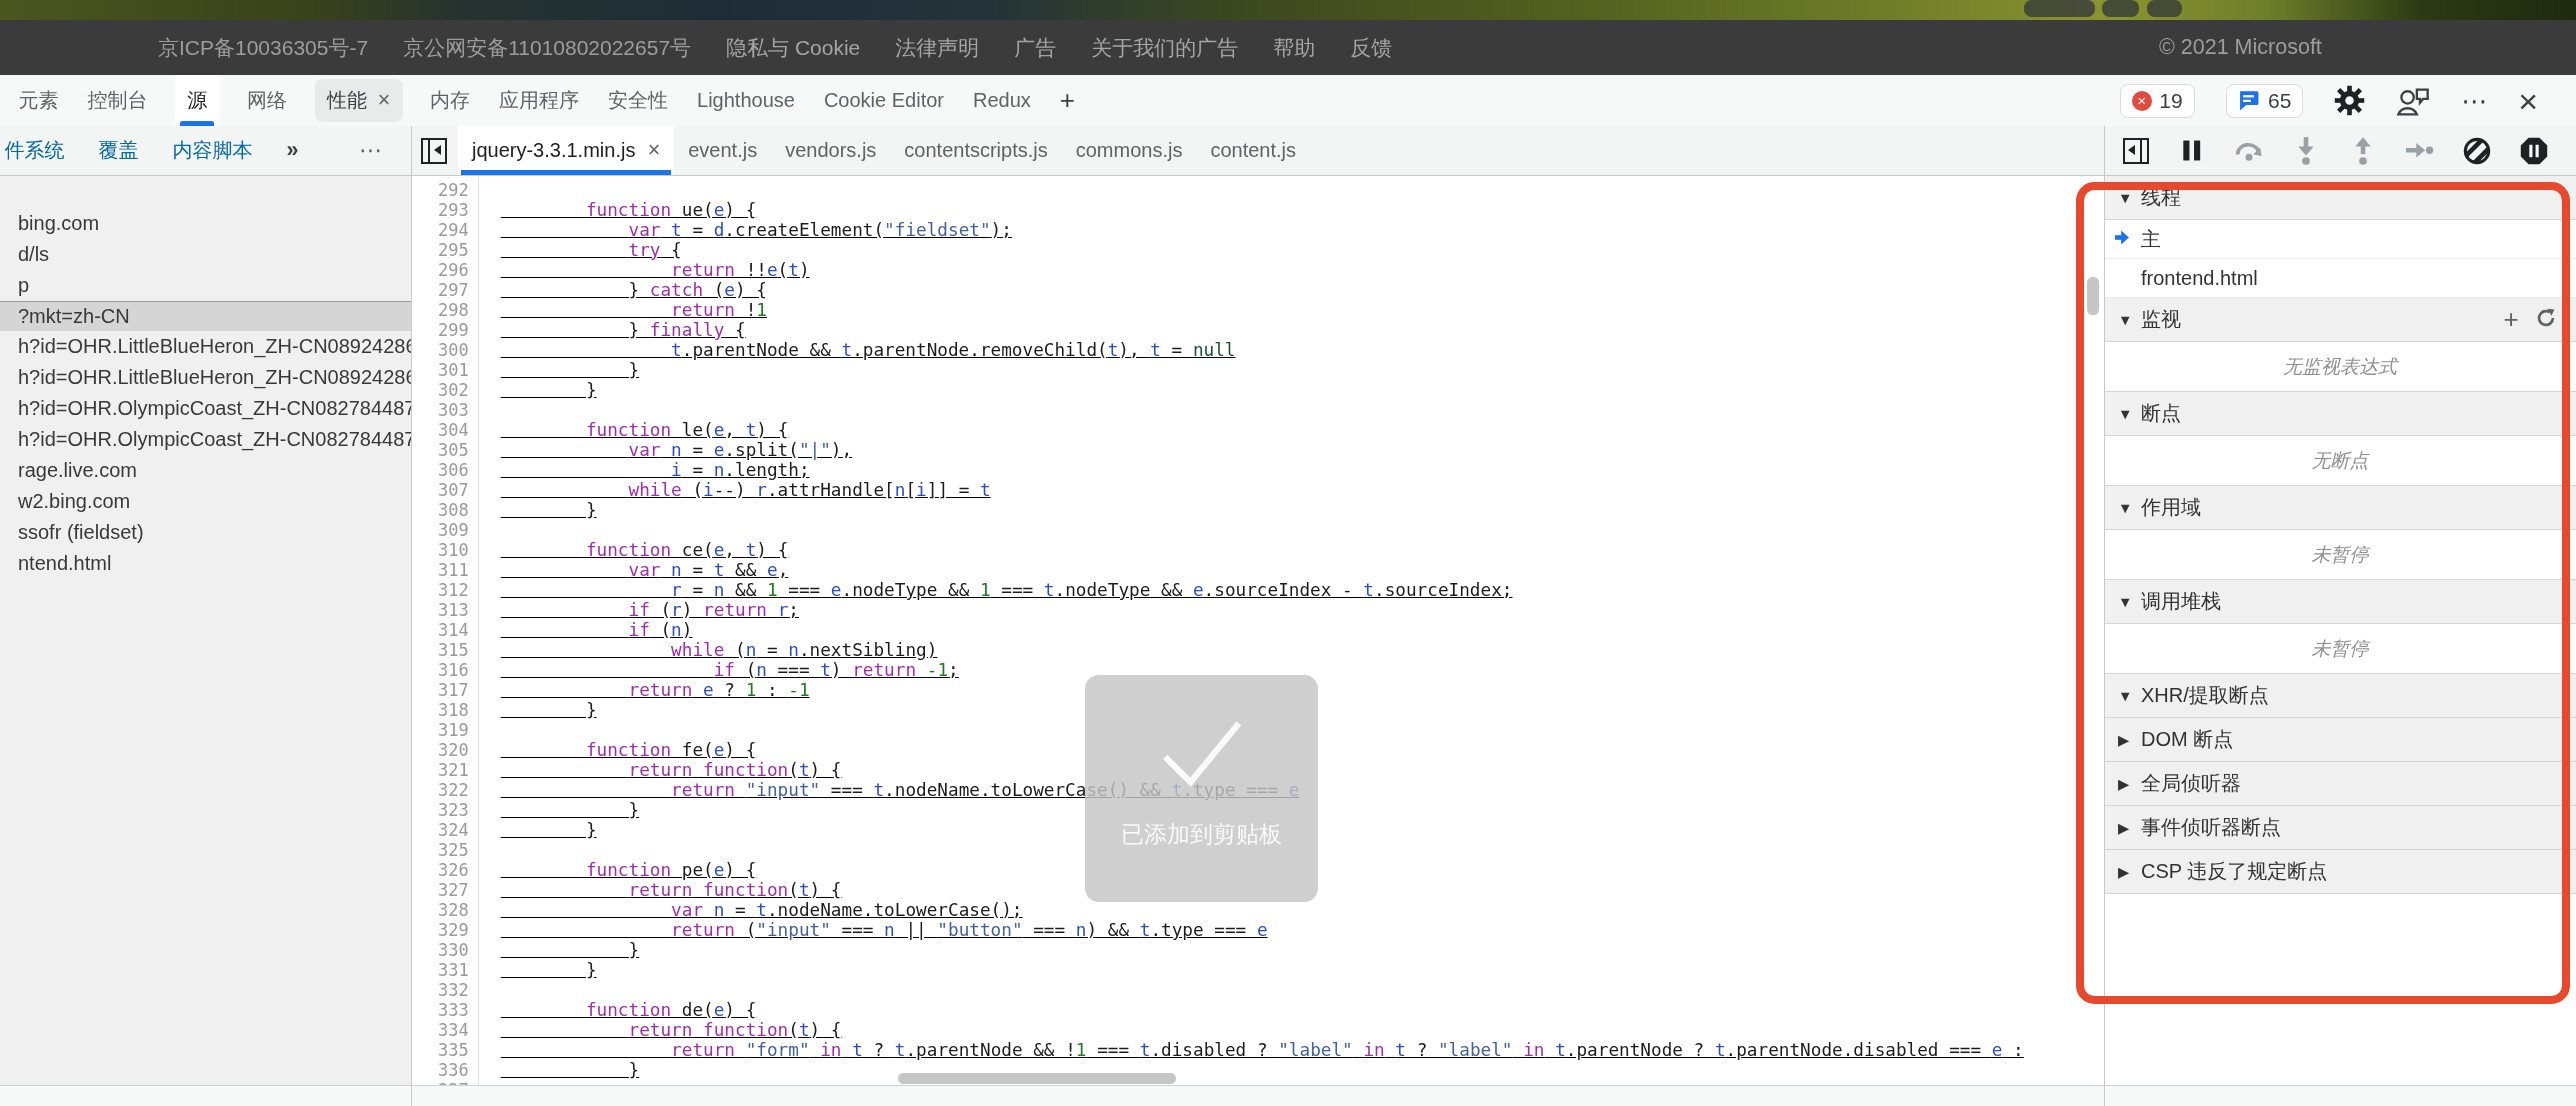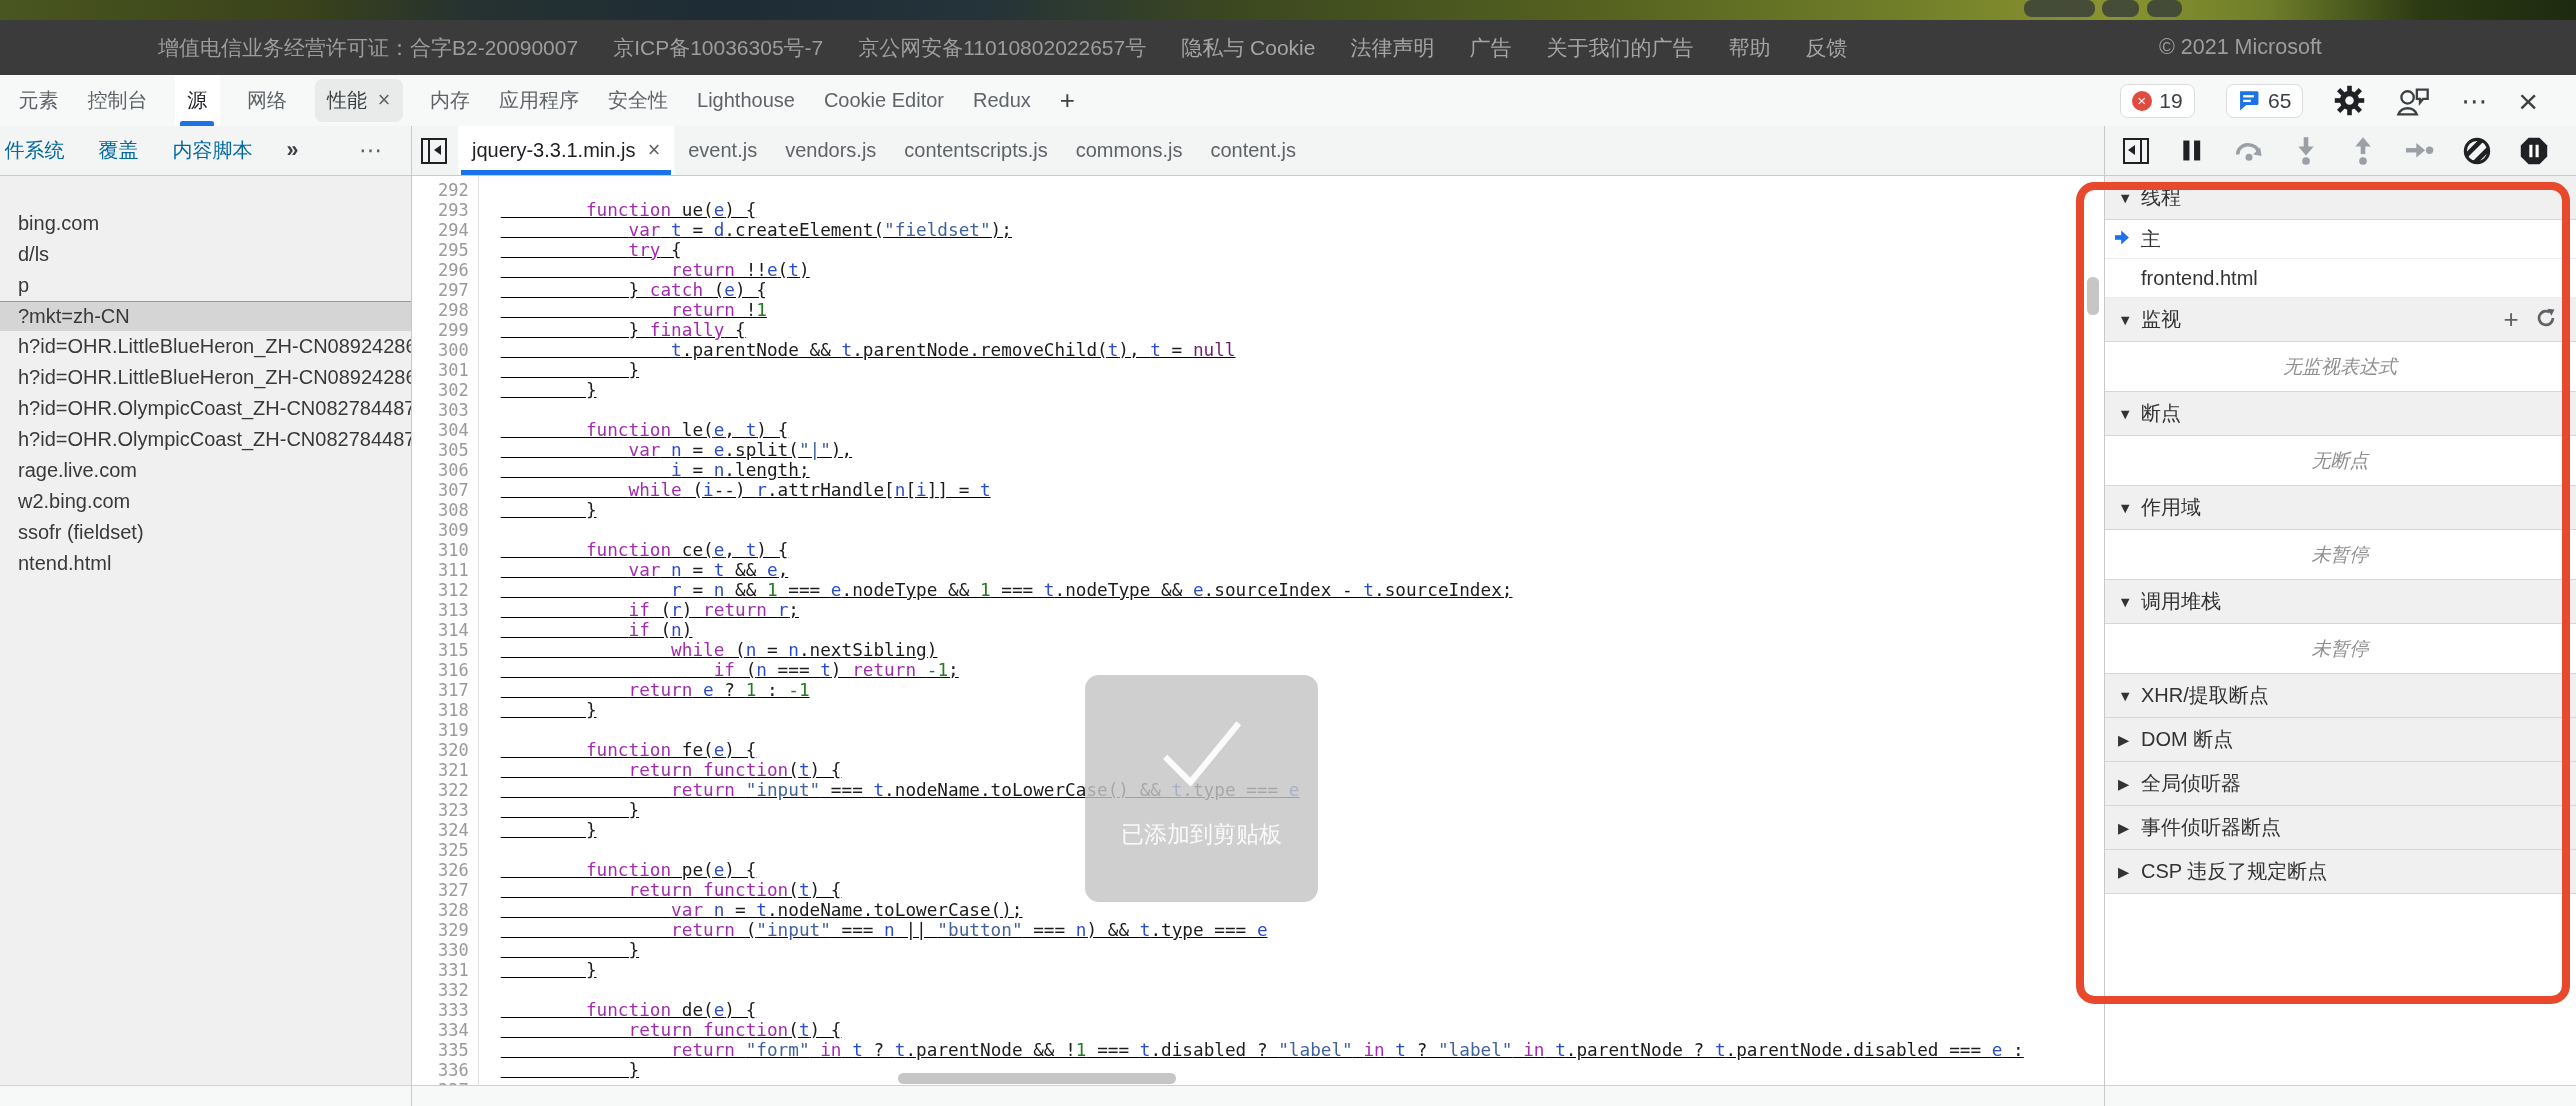--- a/index.html
+++ b/index.html
@@ -64,21 +64,21 @@
   .editor{position:absolute;left:412px;top:176px;width:1692px;height:909px;background:#ffffff;overflow:hidden;padding-left:12px;}
   .gutter{position:absolute;left:0;top:0;width:66px;height:909px;background:#ffffff;border-right:0.8px solid #e3e3e3;}
   .gutter-inner{padding-top:3.8px;}
   .gutter-num{height:20px;line-height:20px;font-family:"DejaVu Sans Mono",monospace;font-size:17px;color:#9a9a9a;text-align:right;padding-right:9.2px;}
   .code{position:absolute;left:81px;top:0;right:0;height:909px;overflow:hidden;padding:3.8px 0 0 7.7px;text-decoration:underline;}
   .code-line{height:20px;line-height:20px;font-family:"DejaVu Sans Mono",monospace;font-size:17.7px;color:#1c1c1c;white-space:pre;}
   .tk-k{color:#a32cb0;}
   .tk-v{color:#2b4ccc;}
   .tk-s{color:#41629e;}
   .tk-n{color:#1e7d1e;}
-  .tk-a{color:#701a75;}
+  .tk-a{color:#14532d;}
   .hscroll{position:absolute;left:75px;top:896px;width:278px;height:10.8px;border-radius:5.4px;background:#c6c6c6;}
   .vscroll{position:absolute;left:2087px;top:277px;width:11.5px;height:38px;border-radius:5.4px;background:#c6c6c6;z-index:6;}
   
   .toast{position:absolute;left:1085px;top:675px;width:233px;height:227px;background:rgba(197,197,197,0.82);border-radius:14px;z-index:40;display:flex;flex-direction:column;align-items:center;}
   .toast svg{margin-top:42px;}
   .toast-text{margin-top:29px;color:#fafafa;font-size:23px;}
   
   .panel{position:absolute;left:2104px;top:176px;width:472px;height:909px;background:#ffffff;}
   .sec-header{height:44px;background:#f0f0f0;border-bottom:0.8px solid #d6d6d6;display:flex;align-items:center;padding-left:14px;box-sizing:border-box;}
   .sec-header .tri{width:23px;font-size:14.6px;color:#333;flex:none;}
@@ -98,21 +98,20 @@
 <body>
 
 <div class="photo-strip">
   <div class="photo-btn b1"></div>
   <div class="photo-btn b2"></div>
   <div class="photo-btn b3"></div>
 </div>
 
 <div class="footer-bar">
   <div class="footer-inner" id="footer-items">
-      <span class="footer-item">增值电信业务经营许可证：合字B2-20090007</span>
       <span class="footer-item">京ICP备10036305号-7</span>
       <span class="footer-item">京公网安备11010802022657号</span>
       <span class="footer-link">隐私与 Cookie</span>
       <span class="footer-link">法律声明</span>
       <span class="footer-link">广告</span>
       <span class="footer-link">关于我们的广告</span>
       <span class="footer-link">帮助</span>
       <span class="footer-link">反馈</span>
     </div>
   <div class="footer-copy">© 2021 Microsoft</div>

